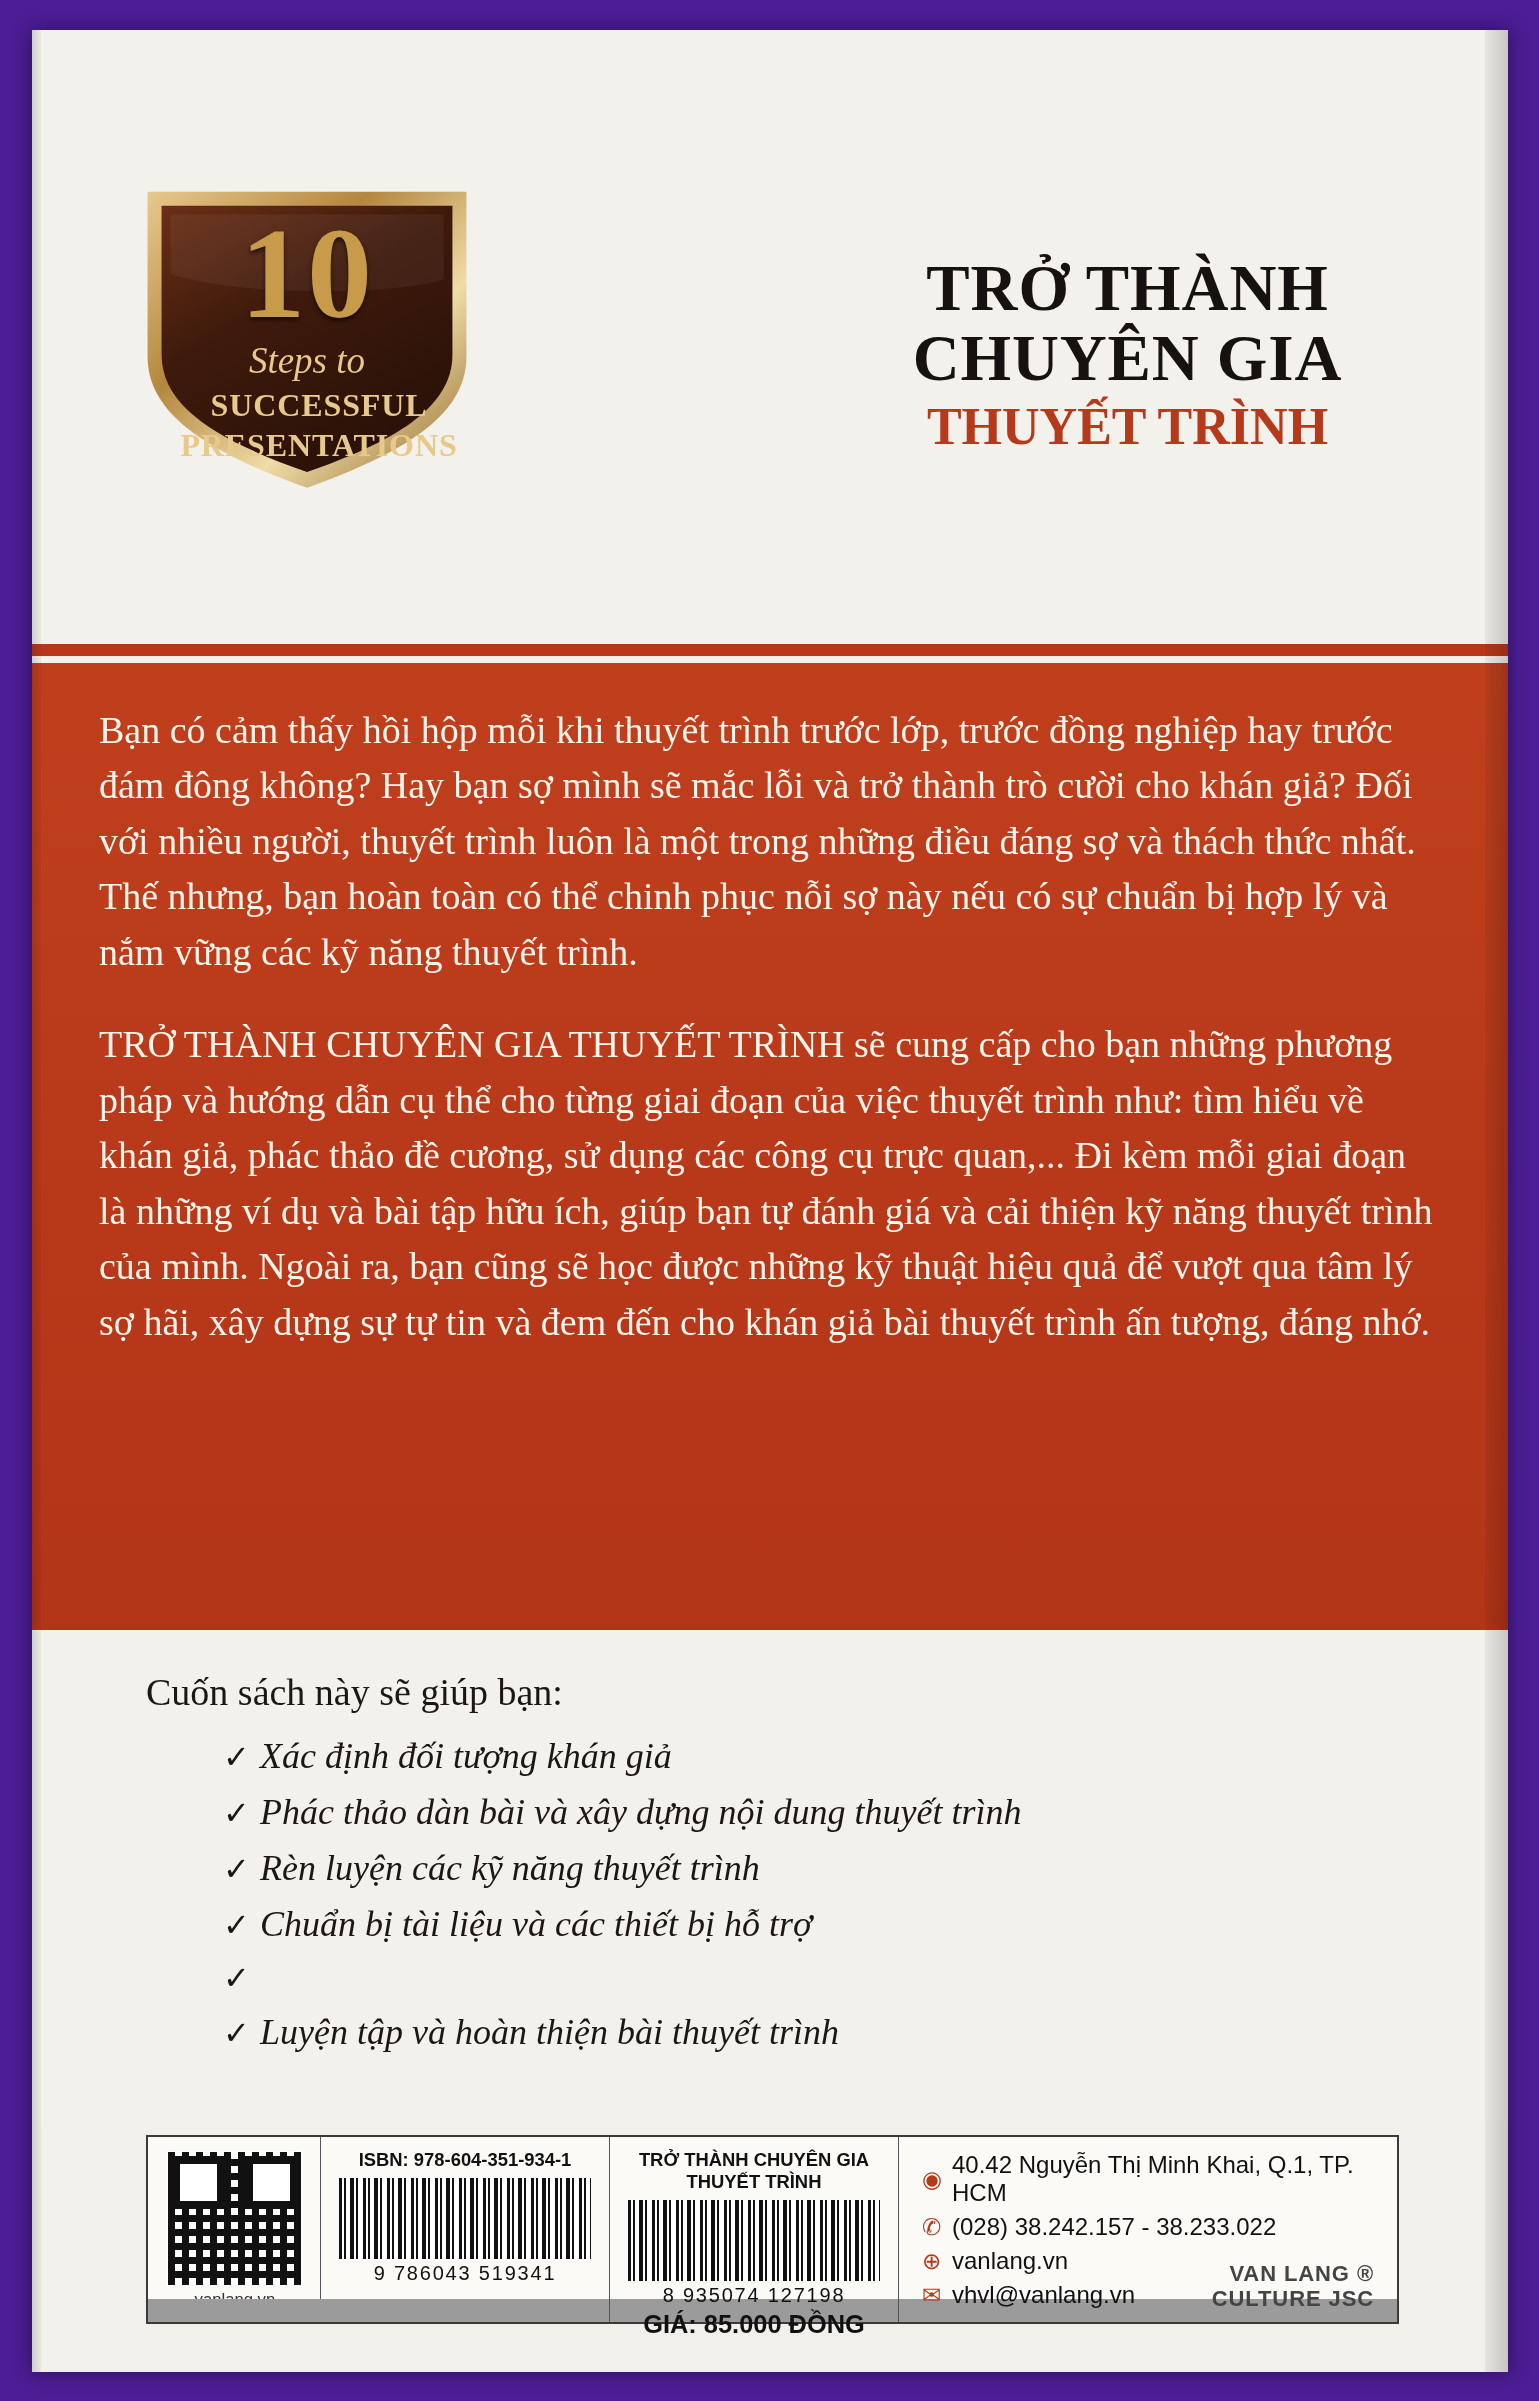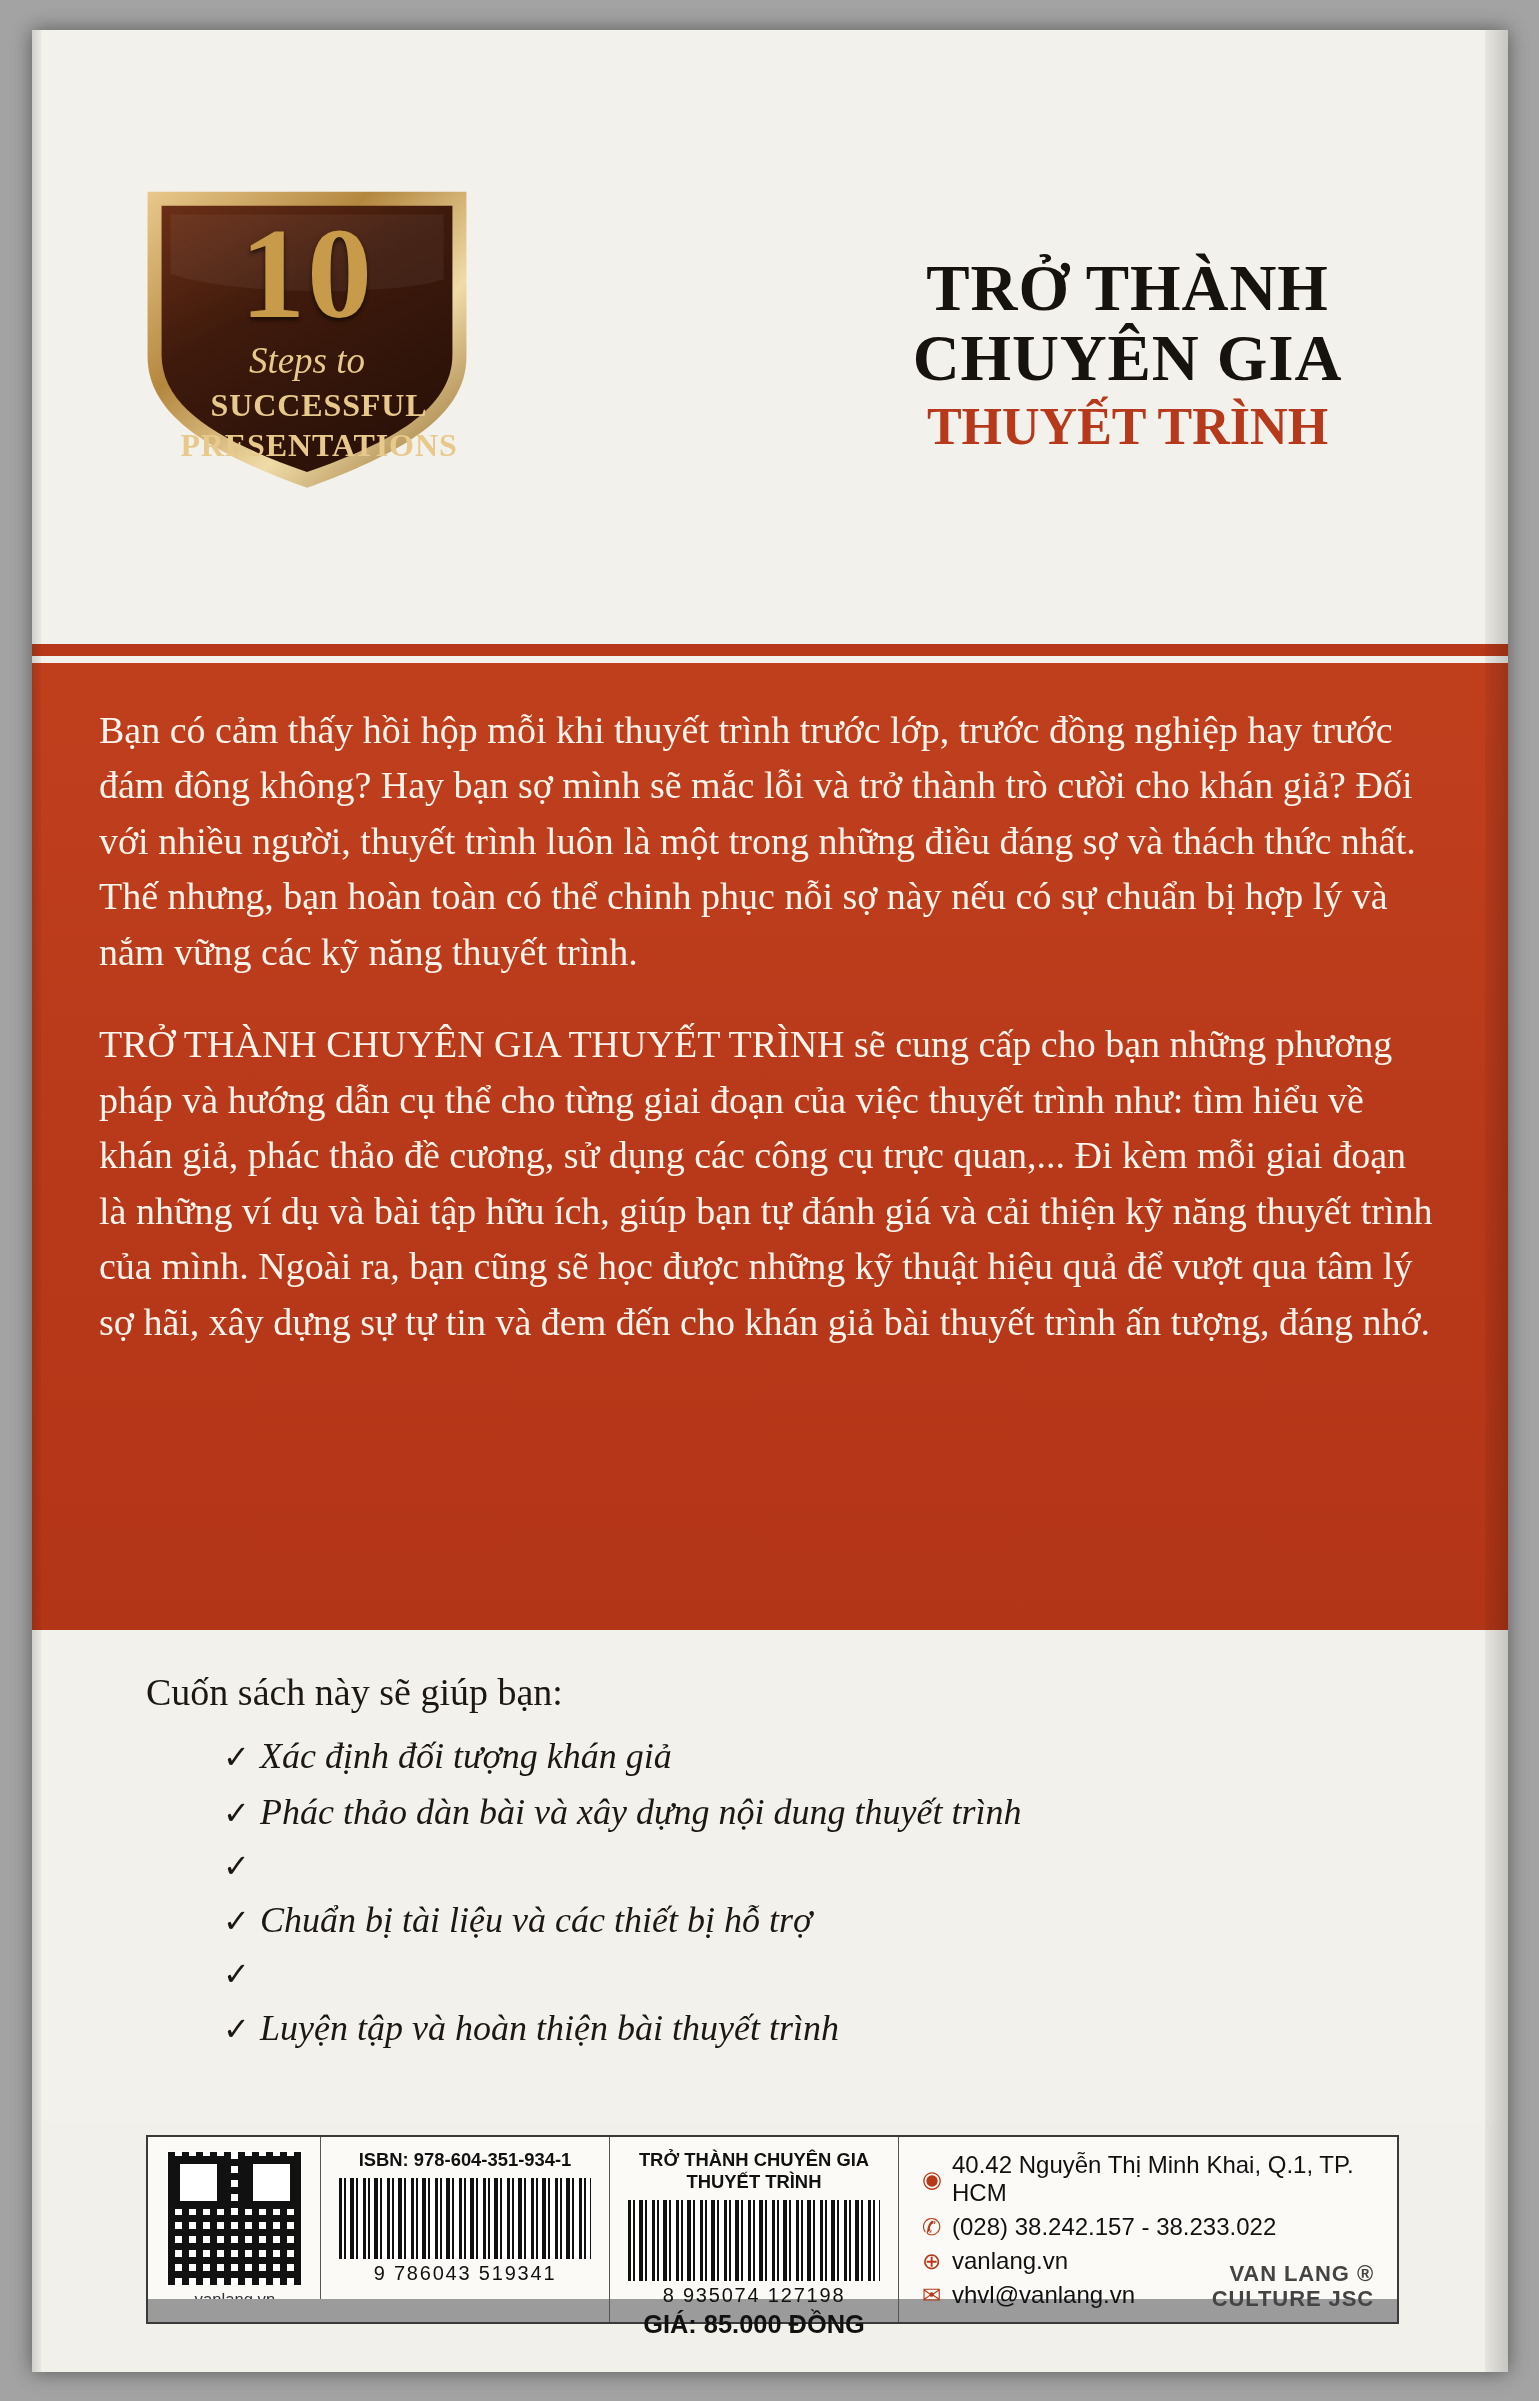--- a/index.html
+++ b/index.html
@@ -7,21 +7,21 @@
     padding: 0;
     background: #6d6d6d;
   }
   body {
     font-family: "Liberation Serif", serif;
   }
   .page {
     position: relative;
     width: 1539px;
     height: 2401px;
-    background: #a3a3a3;
+    background: #4c1d95;
     overflow: hidden;
   }
   
   .cover {
     position: absolute;
     left: 32px;
     top: 30px;
     width: 1476px;
     height: 2342px;
     background: #f2f0eb;
@@ -400,20 +400,21 @@
       <div class="bullet">
         <span class="tick">✓</span>
         <span>Xác định đối tượng khán giả</span>
       </div>
       <div class="bullet">
         <span class="tick">✓</span>
         <span>Phác thảo dàn bài và xây dựng nội dung thuyết trình</span>
       </div>
       <div class="bullet">
         <span class="tick">✓</span>
+        <span>Rèn luyện các kỹ năng thuyết trình</span>
       </div>
       <div class="bullet">
         <span class="tick">✓</span>
         <span>Chuẩn bị tài liệu và các thiết bị hỗ trợ</span>
       </div>
       <div class="bullet">
         <span class="tick">✓</span>
       </div>
       <div class="bullet">
         <span class="tick">✓</span>

